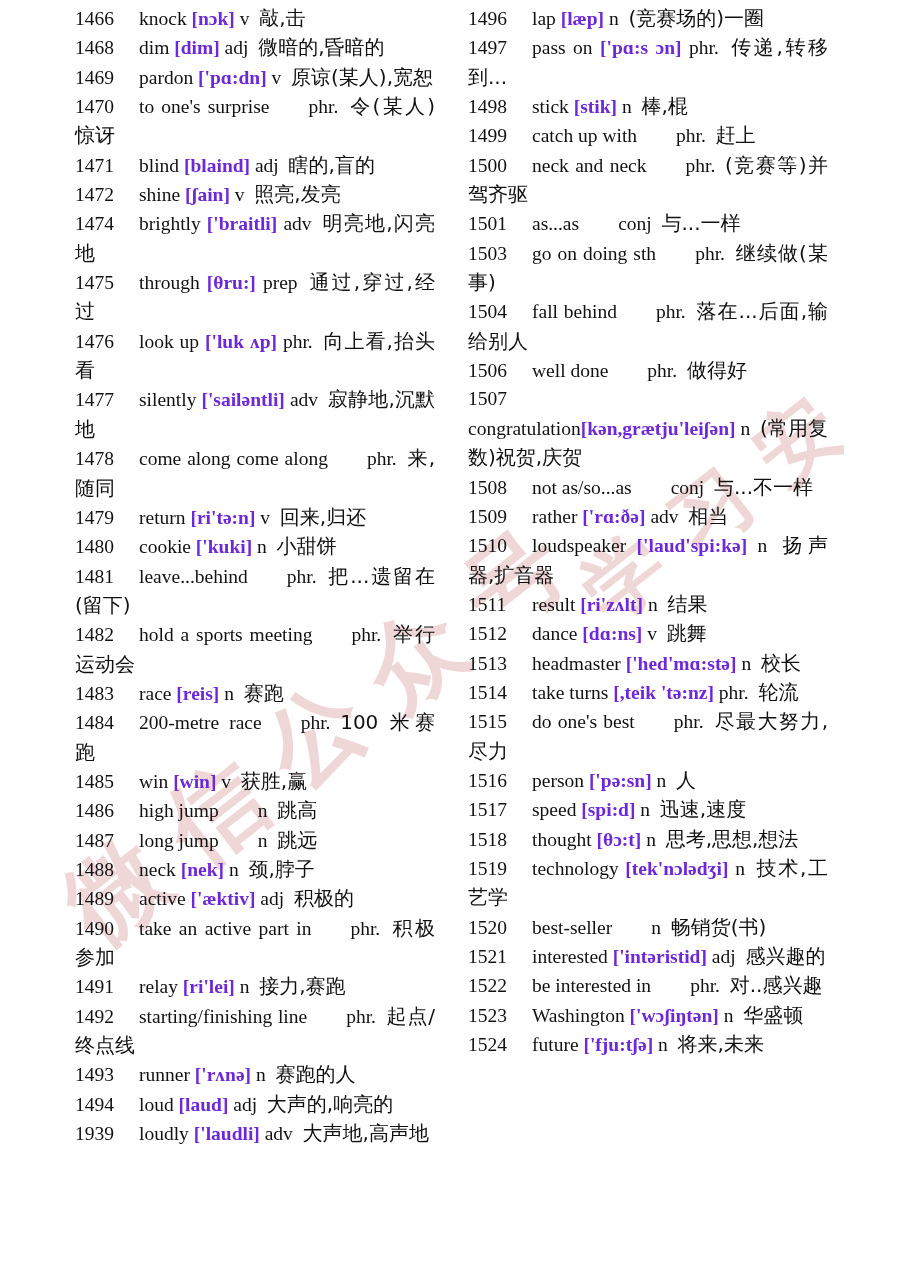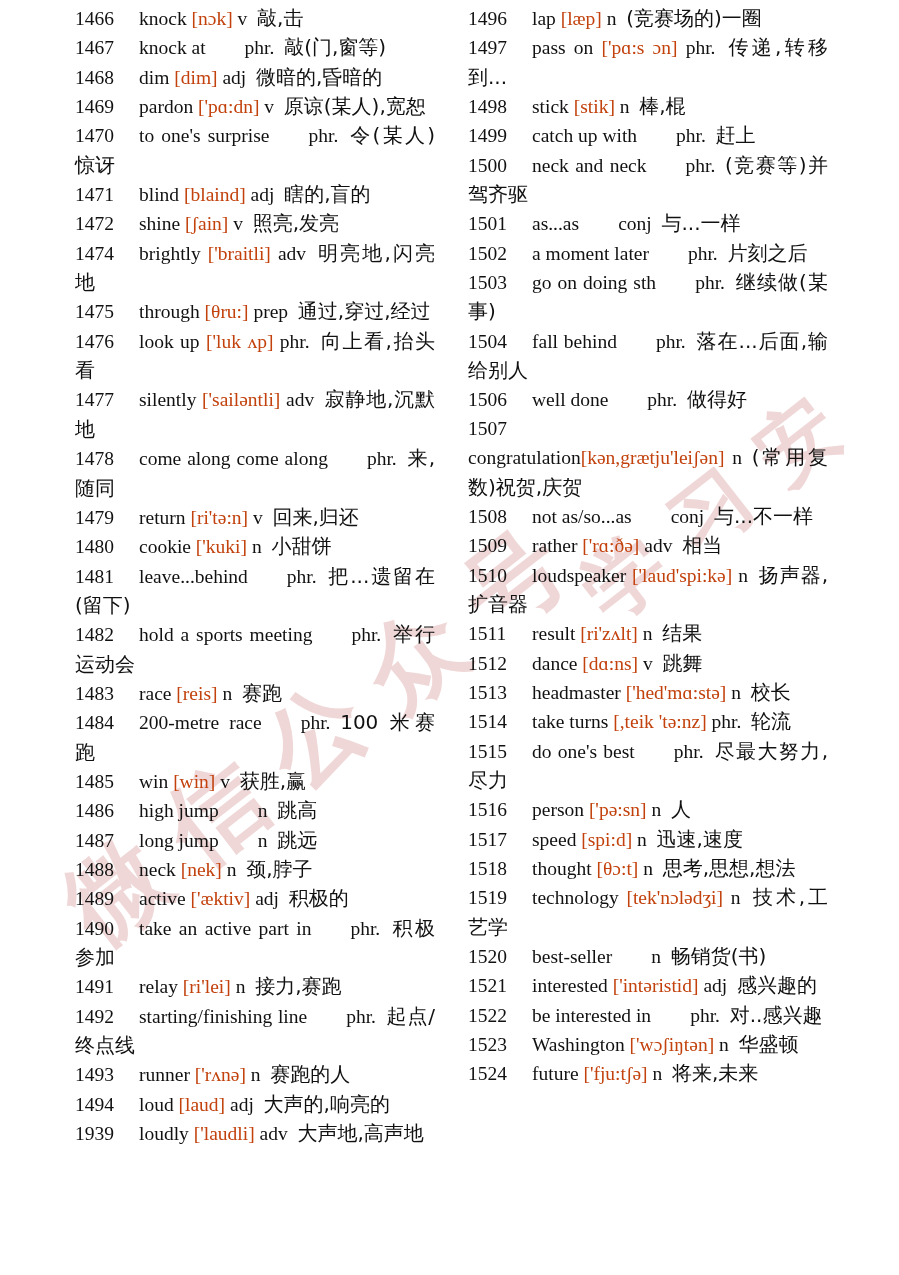--- a/index.html
+++ b/index.html
@@ -25,33 +25,32 @@
     position: absolute; top: 4px; width: 360px;
     font-size: 19.5px; line-height: 28.35px;
     z-index: 1;
   }
   .col-left { left: 75px; }
   .col-right { left: 468px; }
   .entry { text-align: justify; text-align-last: left; margin: 0; }
   .num { display: inline-block; width: 64px; }
   .num.tight { width: auto; }
   .word { }
-  .ipa { color: #c2410c; font-weight: normal; }
+  .ipa { color: #6d28d9; font-weight: bold; }
   .pos { }
   .cn { font-family: "DejaVu Sans", sans-serif; font-size: 20px; }
 </style>
 </head>
 <body>
 
 <div class="watermark wm1">微信公众号</div>
 <div class="watermark wm2">学习安</div>
 
 <div class="column col-left">
     <p class="entry"><span class="num">1466</span><span class="word">knock</span> <span class="ipa">[nɔk]</span> <span class="pos">v</span> <span class="cn">敲,击</span></p>
-    <p class="entry"><span class="num">1467</span><span class="word">knock at</span>  <span class="pos">phr.</span> <span class="cn">敲(门,窗等)</span></p>
     <p class="entry"><span class="num">1468</span><span class="word">dim</span> <span class="ipa">[dim]</span> <span class="pos">adj</span> <span class="cn">微暗的,昏暗的</span></p>
     <p class="entry"><span class="num">1469</span><span class="word">pardon</span> <span class="ipa">['pɑ:dn]</span> <span class="pos">v</span> <span class="cn">原谅(某人),宽恕</span></p>
     <p class="entry"><span class="num">1470</span><span class="word">to one's surprise</span>  <span class="pos">phr.</span> <span class="cn">令(某人)惊讶</span></p>
     <p class="entry"><span class="num">1471</span><span class="word">blind</span> <span class="ipa">[blaind]</span> <span class="pos">adj</span> <span class="cn">瞎的,盲的</span></p>
     <p class="entry"><span class="num">1472</span><span class="word">shine</span> <span class="ipa">[ʃain]</span> <span class="pos">v</span> <span class="cn">照亮,发亮</span></p>
     <p class="entry"><span class="num">1474</span><span class="word">brightly</span> <span class="ipa">['braitli]</span> <span class="pos">adv</span> <span class="cn">明亮地,闪亮地</span></p>
     <p class="entry"><span class="num">1475</span><span class="word">through</span> <span class="ipa">[θru:]</span> <span class="pos">prep</span> <span class="cn">通过,穿过,经过</span></p>
     <p class="entry"><span class="num">1476</span><span class="word">look up</span> <span class="ipa">['luk ʌp]</span> <span class="pos">phr.</span> <span class="cn">向上看,抬头看</span></p>
     <p class="entry"><span class="num">1477</span><span class="word">silently</span> <span class="ipa">['sailəntli]</span> <span class="pos">adv</span> <span class="cn">寂静地,沉默地</span></p>
     <p class="entry"><span class="num">1478</span><span class="word">come along come along</span>  <span class="pos">phr.</span> <span class="cn">来,随同</span></p>
@@ -73,21 +72,20 @@
     <p class="entry"><span class="num">1494</span><span class="word">loud</span> <span class="ipa">[laud]</span> <span class="pos">adj</span> <span class="cn">大声的,响亮的</span></p>
     <p class="entry"><span class="num">1939</span><span class="word">loudly</span> <span class="ipa">['laudli]</span> <span class="pos">adv</span> <span class="cn">大声地,高声地</span></p>
   </div>
 <div class="column col-right">
     <p class="entry"><span class="num">1496</span><span class="word">lap</span> <span class="ipa">[læp]</span> <span class="pos">n</span> <span class="cn">(竞赛场的)一圈</span></p>
     <p class="entry"><span class="num">1497</span><span class="word">pass on</span> <span class="ipa">['pɑ:s ɔn]</span> <span class="pos">phr.</span> <span class="cn">传递,转移到...</span></p>
     <p class="entry"><span class="num">1498</span><span class="word">stick</span> <span class="ipa">[stik]</span> <span class="pos">n</span> <span class="cn">棒,棍</span></p>
     <p class="entry"><span class="num">1499</span><span class="word">catch up with</span>  <span class="pos">phr.</span> <span class="cn">赶上</span></p>
     <p class="entry"><span class="num">1500</span><span class="word">neck and neck</span>  <span class="pos">phr.</span> <span class="cn">(竞赛等)并驾齐驱</span></p>
     <p class="entry"><span class="num">1501</span><span class="word">as...as</span>  <span class="pos">conj</span> <span class="cn">与...一样</span></p>
-    <p class="entry"><span class="num">1502</span><span class="word">a moment later</span>  <span class="pos">phr.</span> <span class="cn">片刻之后</span></p>
     <p class="entry"><span class="num">1503</span><span class="word">go on doing sth</span>  <span class="pos">phr.</span> <span class="cn">继续做(某事)</span></p>
     <p class="entry"><span class="num">1504</span><span class="word">fall behind</span>  <span class="pos">phr.</span> <span class="cn">落在...后面,输给别人</span></p>
     <p class="entry"><span class="num">1506</span><span class="word">well done</span>  <span class="pos">phr.</span> <span class="cn">做得好</span></p>
     <p class="entry"><span class="num tight">1507</span><br><span class="word">congratulation</span><span class="ipa">[kən,grætju'leiʃən]</span> <span class="pos">n</span> <span class="cn">(常用复数)祝贺,庆贺</span></p>
     <p class="entry"><span class="num">1508</span><span class="word">not as/so...as</span>  <span class="pos">conj</span> <span class="cn">与...不一样</span></p>
     <p class="entry"><span class="num">1509</span><span class="word">rather</span> <span class="ipa">['rɑ:ðə]</span> <span class="pos">adv</span> <span class="cn">相当</span></p>
     <p class="entry"><span class="num">1510</span><span class="word">loudspeaker</span> <span class="ipa">['laud'spi:kə]</span> <span class="pos">n</span> <span class="cn">扬声器,扩音器</span></p>
     <p class="entry"><span class="num">1511</span><span class="word">result</span> <span class="ipa">[ri'zʌlt]</span> <span class="pos">n</span> <span class="cn">结果</span></p>
     <p class="entry"><span class="num">1512</span><span class="word">dance</span> <span class="ipa">[dɑ:ns]</span> <span class="pos">v</span> <span class="cn">跳舞</span></p>
     <p class="entry"><span class="num">1513</span><span class="word">headmaster</span> <span class="ipa">['hed'mɑ:stə]</span> <span class="pos">n</span> <span class="cn">校长</span></p>

